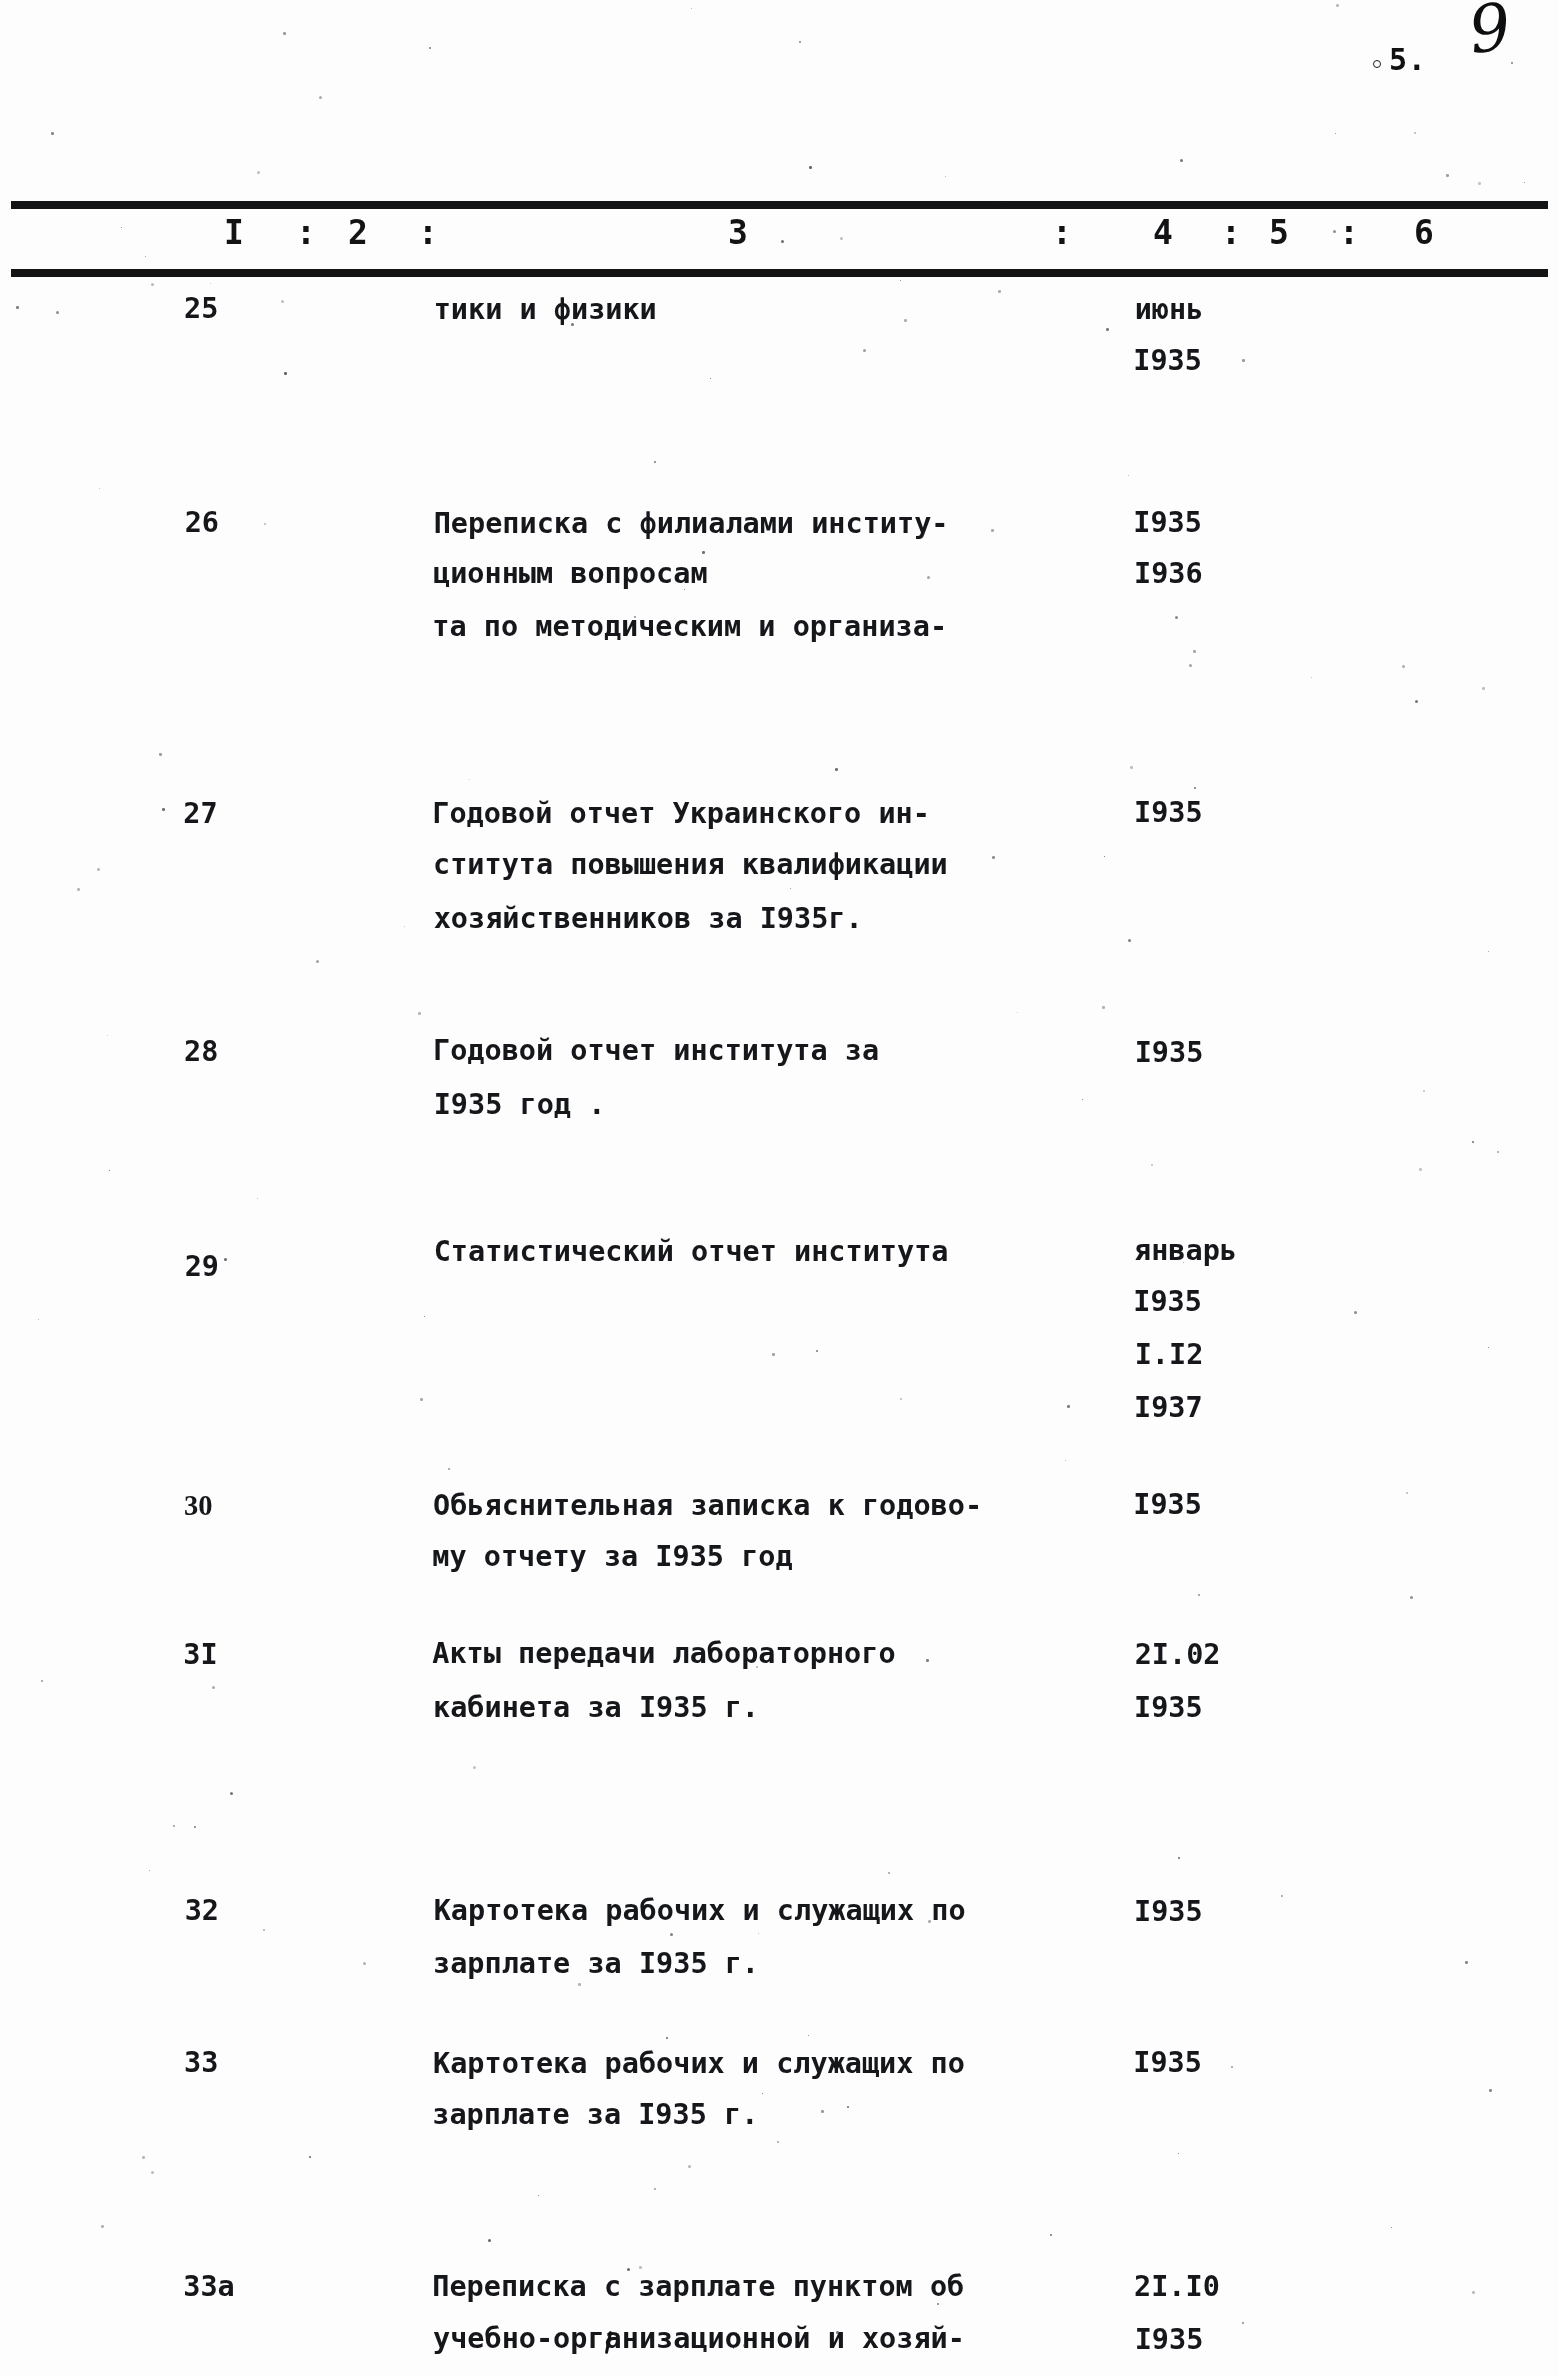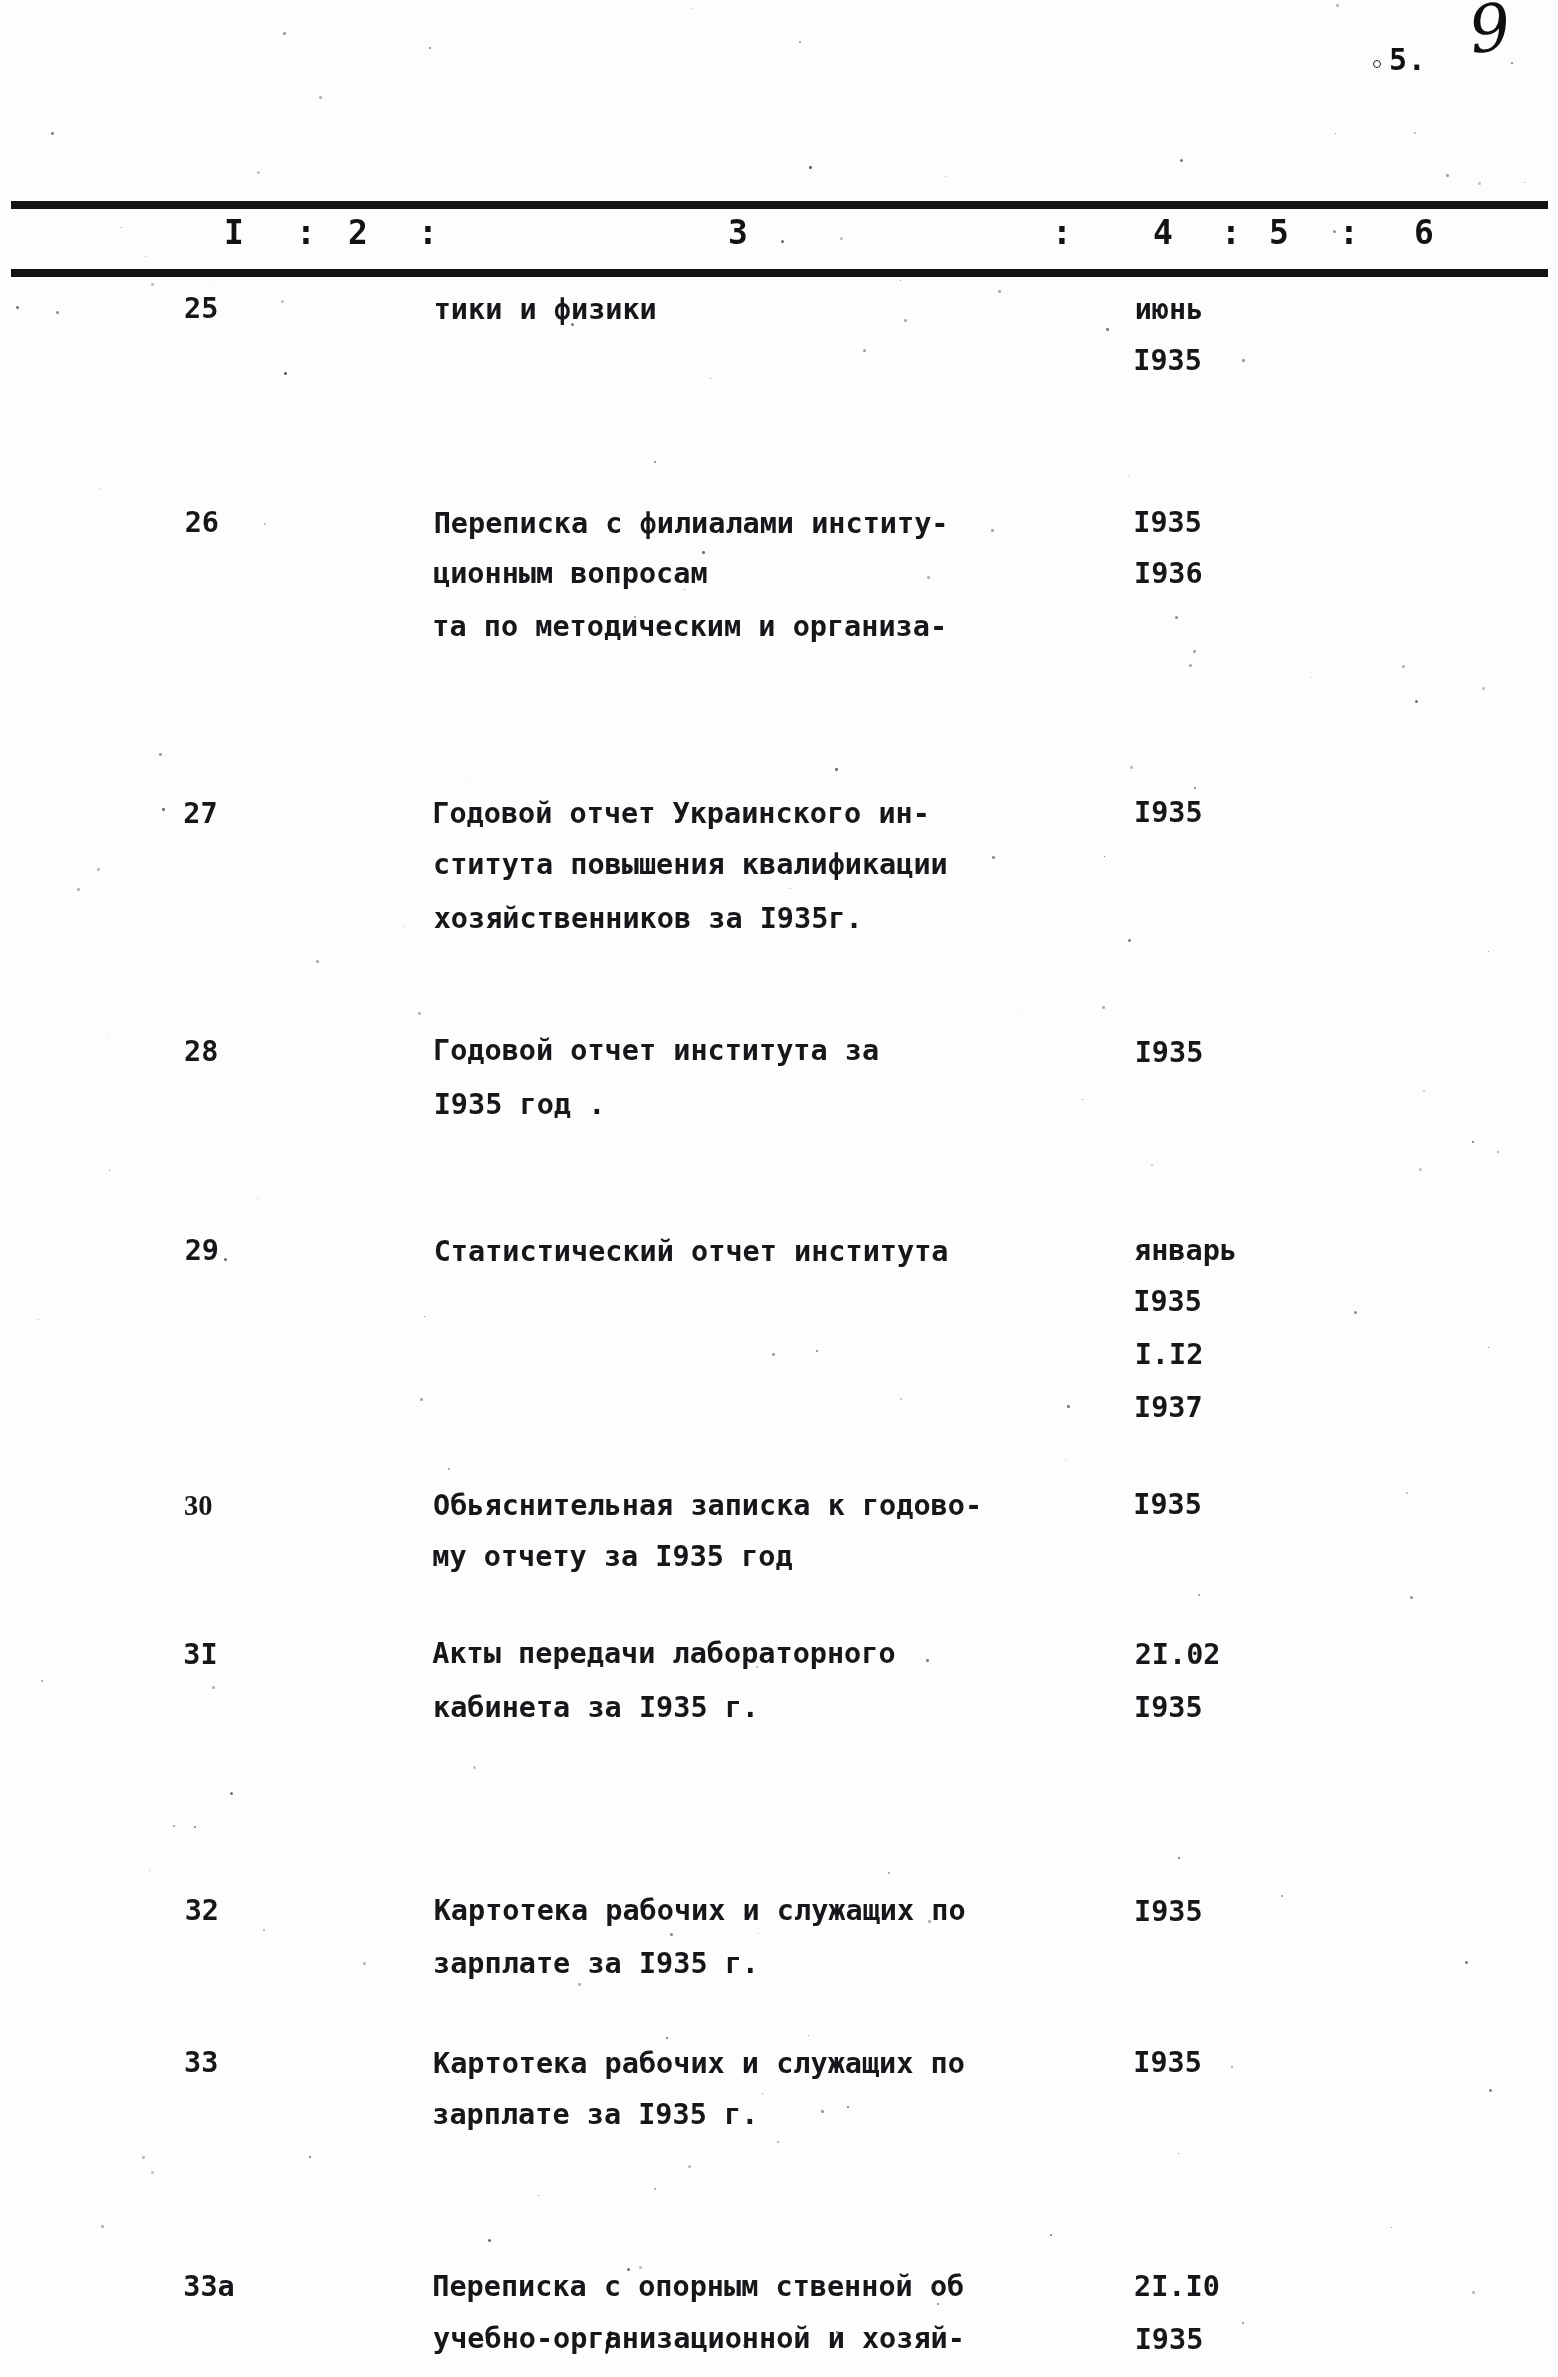--- a/index.html
+++ b/index.html
@@ -196,21 +196,21 @@
         <div class="cell cell-num" style="top: 0px;"><span class="ln jx2">27</span></div>
         <div class="cell cell-desc" style="top: 0px;"><span class="ln jx2 ">Годовой отчет Украинского ин-</span><span class="ln  jy2">ститута повышения квалификации</span><span class="ln jx1 jy1">хозяйственников за I935г.</span></div>
         <div class="cell cell-date" style="top: 0px;"><span class="ln  jy2">I935</span></div>
       </div>
       <div class="row" style="top: 1026px;">
         <div class="cell cell-num" style="top: 0px; text-align: right;"><span class="ln ">28</span></div>
         <div class="cell cell-desc" style="top: 0px;"><span class="ln  jy2">Годовой отчет института за</span><span class="ln jx1 jy1">I935 год .</span></div>
         <div class="cell cell-date" style="top: 0px;"><span class="ln jx1 jy1">I935</span></div>
       </div>
       <div class="row" style="top: 1225px;">
-        <div class="cell cell-num" style="top: 0px;"><span class="ln jx1">29</span></div>
+        <div class="cell cell-num" style="top: 16px;"><span class="ln jx1">29</span></div>
         <div class="cell cell-desc" style="top: 0px;"><span class="ln jx1 jy1">Статистический отчет института</span></div>
         <div class="cell cell-date" style="top: 0px;"><span class="ln  ">январь</span><span class="ln jx2 jy2">I935</span><span class="ln jx1 ">I.I2</span><span class="ln  jy1">I937</span></div>
       </div>
       <div class="row" style="top: 1480px;">
         <div class="cell cell-num" style="top: 0px; font-family: Liberation Serif, serif;"><span class="ln ">30</span></div>
         <div class="cell cell-desc" style="top: 0px;"><span class="ln  ">Обьяснительная записка к годово-</span><span class="ln jx2 jy2">му отчету за I935 год</span></div>
         <div class="cell cell-date" style="top: 0px;"><span class="ln jx2 jy2">I935</span></div>
       </div>
       <div class="row" style="top: 1629px;">
         <div class="cell cell-num" style="top: 0px;"><span class="ln jx2">3I</span></div>
@@ -222,21 +222,21 @@
         <div class="cell cell-desc" style="top: 0px;"><span class="ln jx1 ">Картотека рабочих и служащих по</span><span class="ln  jy1">зарплате за I935 г.</span></div>
         <div class="cell cell-date" style="top: 0px;"><span class="ln  jy1">I935</span></div>
       </div>
       <div class="row" style="top: 2037px;">
         <div class="cell cell-num" style="top: 0px;"><span class="ln ">33</span></div>
         <div class="cell cell-desc" style="top: 0px;"><span class="ln  jy1">Картотека рабочих и служащих по</span><span class="ln jx2 ">зарплате за I935 г.</span></div>
         <div class="cell cell-date" style="top: 0px;"><span class="ln jx2 ">I935</span></div>
       </div>
       <div class="row" style="top: 2261px;">
         <div class="cell cell-num" style="top: 0px;"><span class="ln jx2">33а</span></div>
-        <div class="cell cell-desc" style="top: 0px;"><span class="ln jx2 ">Переписка с опорным ственной об</span><span class="ln  ">учебно-организационной и хозяй-</span><span class="ln jx1 jy1">ственной работе</span></div>
+        <div class="cell cell-desc" style="top: 0px;"><span class="ln jx2 ">Переписка с зарплате пунктом об</span><span class="ln  ">учебно-организационной и хозяй-</span><span class="ln jx1 jy1">ственной работе</span></div>
         <div class="cell cell-date" style="top: 0px;"><span class="ln  ">2I.I0</span><span class="ln jx1 jy1">I935</span><span class="ln jx2 ">I9.02</span></div>
       </div>
     </div>
 
   <div id="pen-mark"></div>
 
 <div class="speck" style="width: 3.4px; height: 3.4px; left: 688px; top: 2165px; opacity: 0.34;"></div>
     <div class="speck" style="width: 3.4px; height: 3.4px; left: 927px; top: 576px; opacity: 0.42;"></div>
     <div class="speck" style="width: 3.4px; height: 3.4px; left: 1410px; top: 1596px; opacity: 0.52;"></div>
     <div class="speck" style="width: 2px; height: 2px; left: 634px; top: 616px; opacity: 0.55;"></div>

